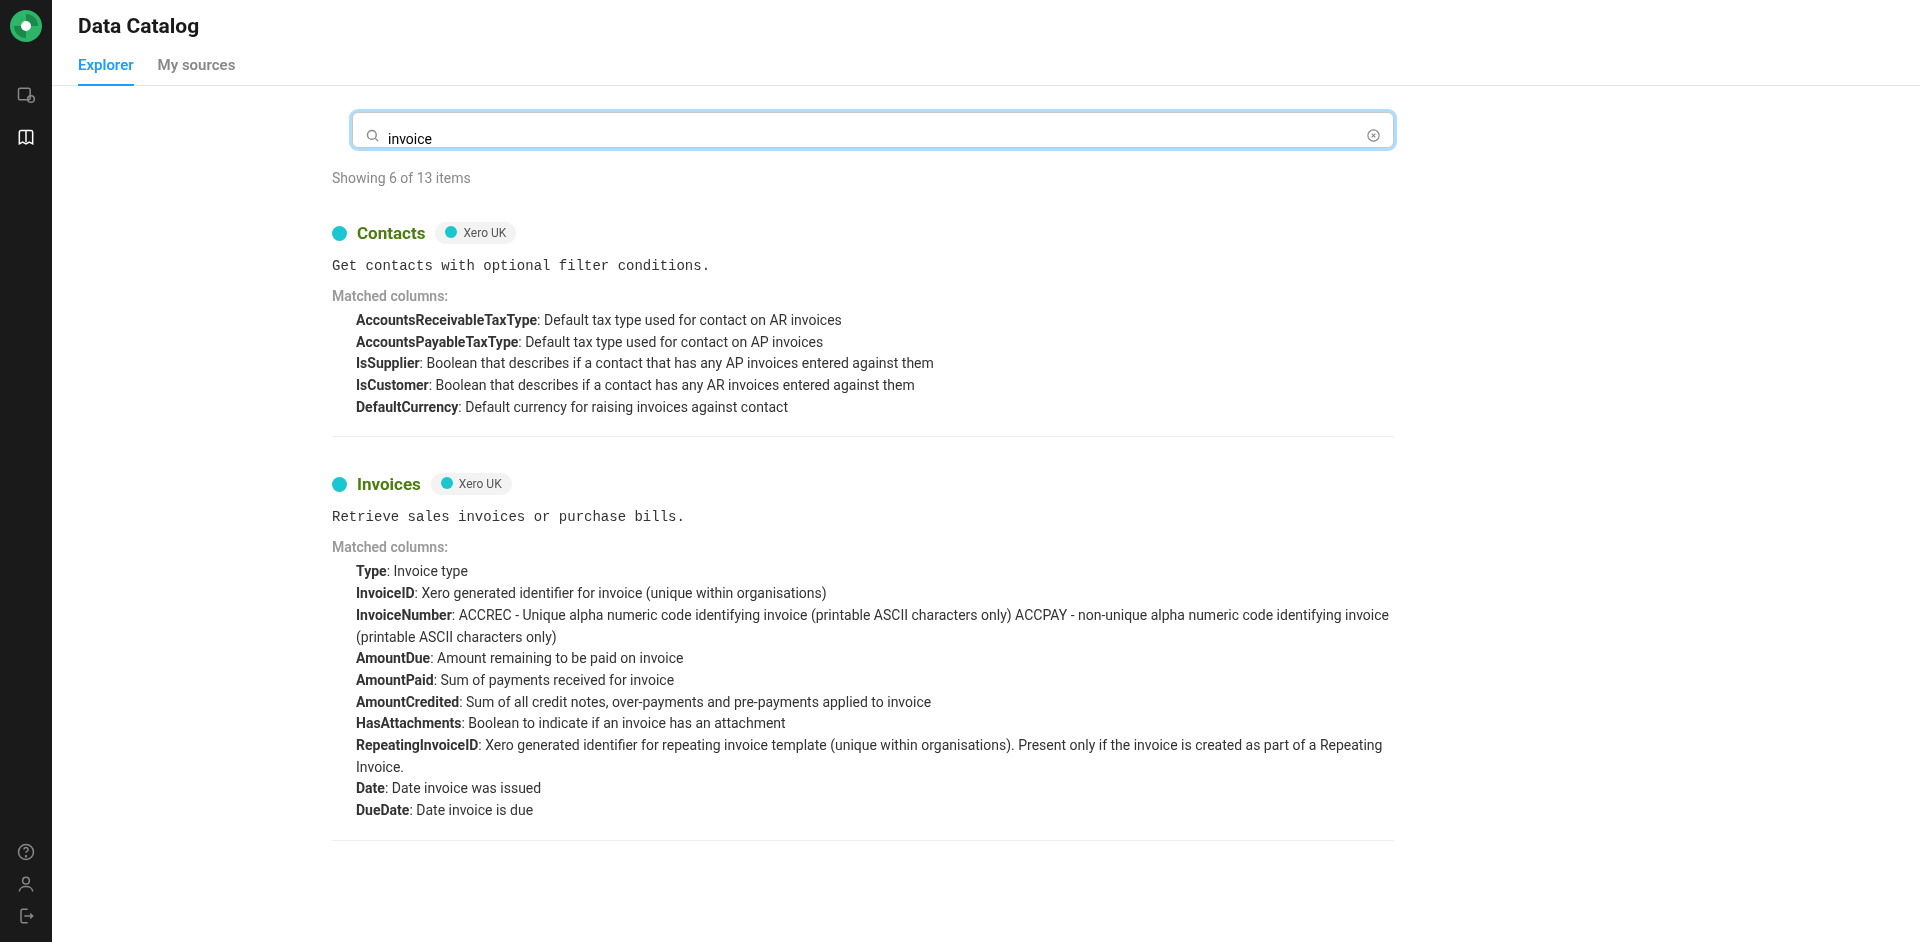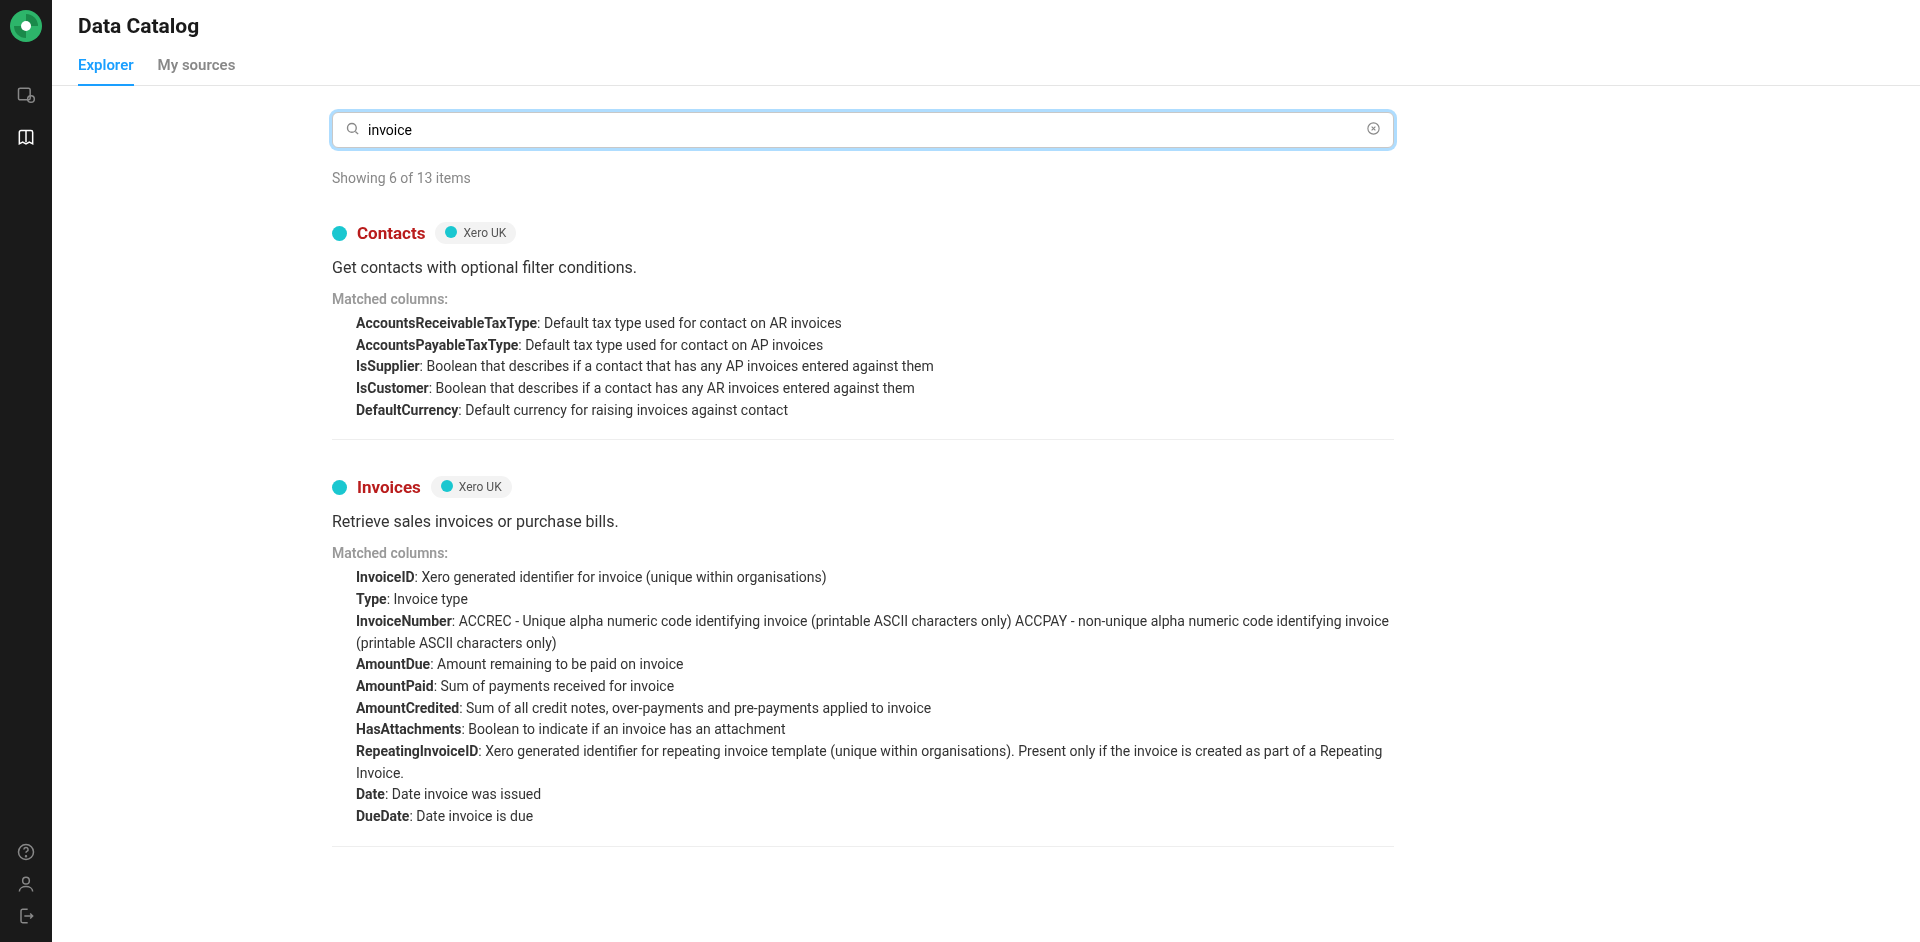--- a/index.html
+++ b/index.html
@@ -91,23 +91,24 @@
       max-width: 1062px;
       margin-left: 280px;
     }
     .search-wrapper {
       position: relative;
       border: 1px solid #c8c8c8;
       border-radius: 6px;
       box-shadow: 0 0 0 3px rgba(26,159,255,0.35);
       background: #fff;
       display: flex;
-      align-items: center;
-      padding: 12px 12px;
+      align-items: flex-end;
+      padding: 0 12px;
       height: 36px;
+      margin-left: 20px;
     }
     .search-icon {
       color: #888;
       margin-right: 8px;
       flex-shrink: 0;
     }
     .search-input {
       flex: 1;
       border: none;
       outline: none;
@@ -137,42 +138,43 @@
     .source-dot {
       width: 15px;
       height: 15px;
       border-radius: 50%;
       background: #1ac7d0;
       flex-shrink: 0;
     }
     .result-title {
       font-size: 17px;
       font-weight: 700;
-      color: #b91c1c;
+      color: #4d7c0f;
     }
     .source-pill {
       display: inline-flex;
       align-items: flex-start;
       gap: 6px;
       background: #f3f3f3;
       border-radius: 14px;
       padding: 4px 10px;
       font-size: 12px;
       color: #555;
     }
     .source-pill .pill-dot {
       width: 12px;
       height: 12px;
       border-radius: 50%;
       background: #1ac7d0;
     }
     .result-desc {
       margin-top: 14px;
-      font-size: 16px;
+      font-size: 14px;
       color: #333;
+      font-family: Liberation Mono, monospace;
     }
     .matched-label {
       margin-top: 14px;
       font-size: 14px;
       font-weight: 600;
       color: #999;
     }
     .col-list {
       margin-top: 6px;
       padding-left: 24px;
@@ -288,22 +290,22 @@
               <span class="source-dot"></span>
               <span class="result-title">Invoices</span>
               <span class="source-pill">
                 <span class="pill-dot"></span>
                 <span>Xero UK</span>
               </span>
             </div>
             <div class="result-desc">Retrieve sales invoices or purchase bills.</div>
             <div class="matched-label">Matched columns:</div>
             <div class="col-list">
+              <div class="col-row"><span class="col-name">Type</span><span>: Invoice type</span></div>
               <div class="col-row"><span class="col-name">InvoiceID</span><span>: Xero generated identifier for invoice (unique within organisations)</span></div>
-              <div class="col-row"><span class="col-name">Type</span><span>: Invoice type</span></div>
               <div class="col-row"><span class="col-name">InvoiceNumber</span><span>: ACCREC - Unique alpha numeric code identifying invoice (printable ASCII characters only) ACCPAY - non-unique alpha numeric code identifying invoice (printable ASCII characters only)</span></div>
               <div class="col-row"><span class="col-name">AmountDue</span><span>: Amount remaining to be paid on invoice</span></div>
               <div class="col-row"><span class="col-name">AmountPaid</span><span>: Sum of payments received for invoice</span></div>
               <div class="col-row"><span class="col-name">AmountCredited</span><span>: Sum of all credit notes, over-payments and pre-payments applied to invoice</span></div>
               <div class="col-row"><span class="col-name">HasAttachments</span><span>: Boolean to indicate if an invoice has an attachment</span></div>
               <div class="col-row"><span class="col-name">RepeatingInvoiceID</span><span>: Xero generated identifier for repeating invoice template (unique within organisations). Present only if the invoice is created as part of a Repeating Invoice.</span></div>
               <div class="col-row"><span class="col-name">Date</span><span>: Date invoice was issued</span></div>
               <div class="col-row"><span class="col-name">DueDate</span><span>: Date invoice is due</span></div>
             </div>
           </div>

